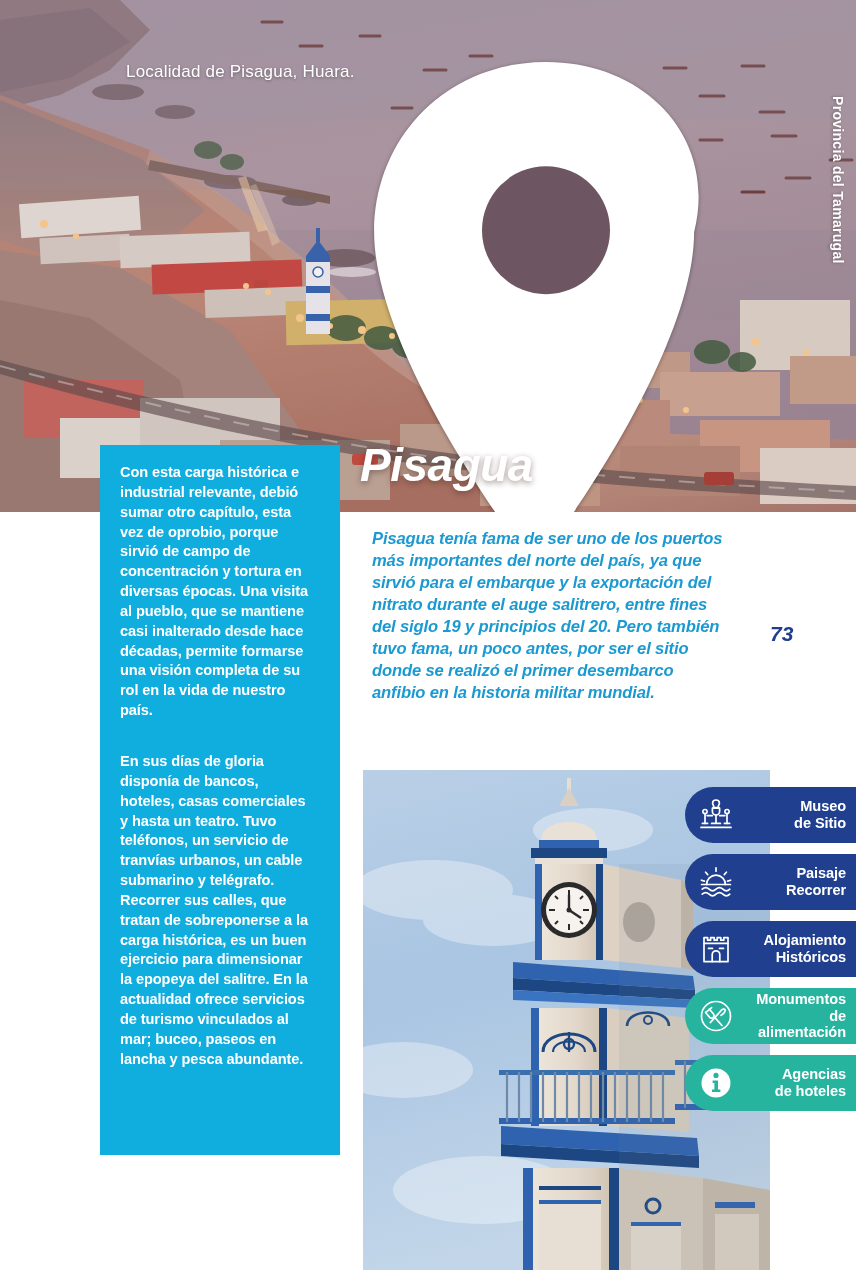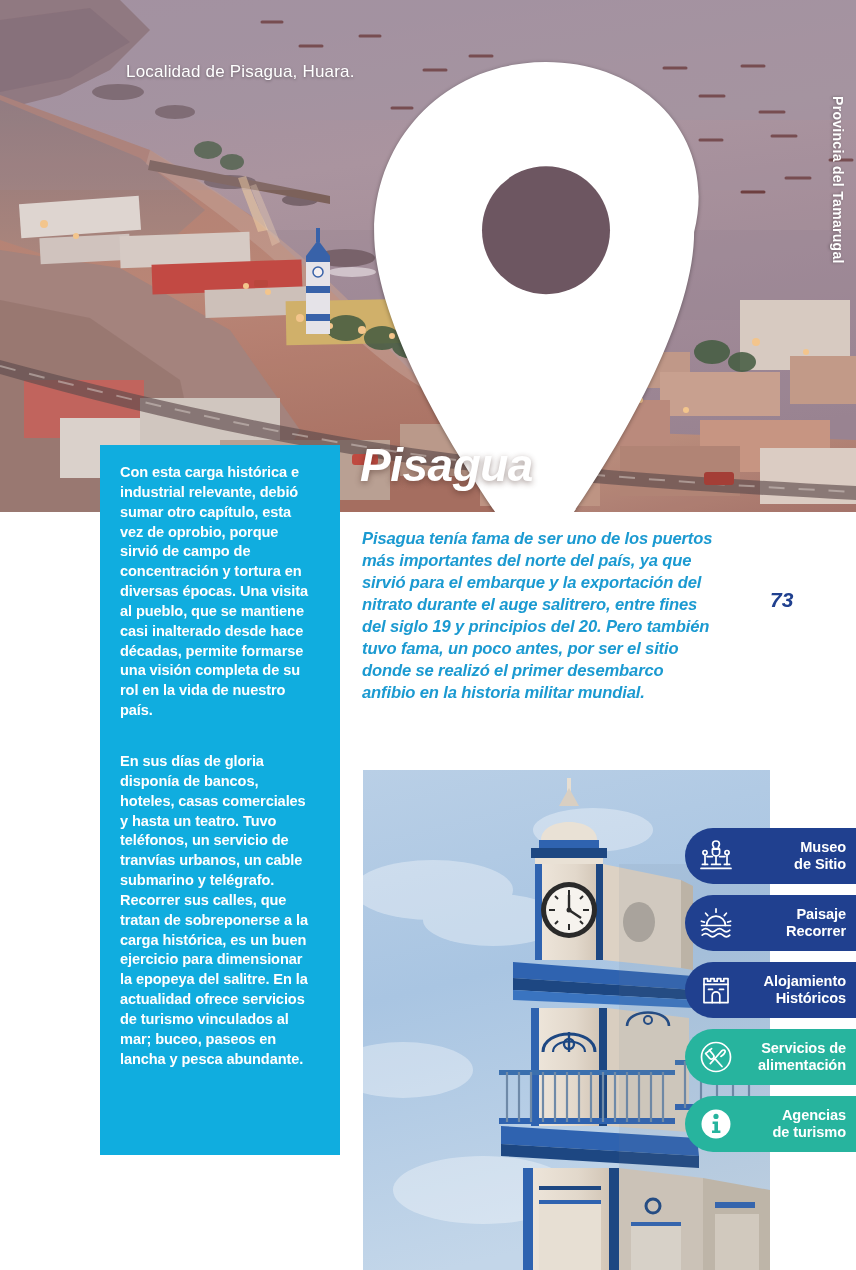--- a/index.html
+++ b/index.html
@@ -64,50 +64,50 @@
     color: #ffffff;
     font-size: 14.6px;
     line-height: 1.36;
     font-weight: 600;
     letter-spacing: -.1px;
   }
   .cyan-panel p + p { margin-top: 31px; }
 
   
   .lead {
-    position: absolute; left: 362px; top: 528px; width: 352px;
+    position: absolute; left: 372px; top: 528px; width: 352px;
     color: #1B9AD1;
     font-size: 16.6px; font-style: italic; font-weight: 700;
     line-height: 1.33;
     letter-spacing: -.15px;
     z-index: 5;
   }
 
   
   .page-number {
-    position: absolute; left: 770px; top: 588px;
+    position: absolute; left: 770px; top: 622px;
     color: #20408F; font-size: 21px; font-weight: 700; font-style: italic;
     z-index: 5;
   }
 
   
   .tower-photo {
     position: absolute; left: 363px; top: 770px;
     width: 407px; height: 500px;
     overflow: hidden; background: #aac7e0;
     z-index: 3;
   }
   .tower-photo svg { display:block; width: 407px; height: 500px; }
 
   
   .badges {
     position: absolute; left: 685px; top: 787px;
     width: 171px;
     z-index: 9;
-    display: flex; flex-direction: column; gap: 11px; margin-top: 41px;
+    display: flex; flex-direction: column; gap: 11px;
   }
   .badge {
     display: flex; align-items: center; gap: 8px;
     height: 56px;
     border-radius: 28px 0 0 28px;
     padding-left: 12px; padding-right: 8px;
     color: #ffffff;
   }
   .badge.blue { background: #20408F; }
   .badge.teal { background: #27B49E; }
@@ -525,32 +525,32 @@
         <svg viewBox="0 0 38 38" fill="none" stroke="#ffffff" stroke-width="1.7" stroke-linecap="round" stroke-linejoin="round">
           <circle cx="19" cy="19" r="14.5"></circle>
           <path d="M13.3 25.6 24.4 13.2"></path>
           <path d="M24.4 13.2c1.8-2 4.3-1.3 3.6 1.1-.5 1.7-2.4 3.1-4.1 4.1"></path>
           <path d="M12.4 12.1l3.9 4.6a2.6 2.6 0 0 1-.2 3.6 2.6 2.6 0 0 1-3.6-.2l-3.9-4.6"></path>
           <path d="M14.6 10.6l-2.4 2"></path>
             <path d="M11.3 13.4l-2.4 2"></path>
           <path d="M18.6 21.4l6.4 7.1"></path>
         </svg>
       </span>
-      <span class="badge-label">Servicios de
+      <span class="badge-label">Monumentos de
 alimentación</span>
     </div>
 
     <div class="badge teal">
       <span class="badge-icon">
         <svg viewBox="0 0 38 38">
           <circle cx="19" cy="19" r="14.5" fill="#ffffff"></circle>
           <circle cx="19" cy="11.4" r="2.6" fill="#27B49E"></circle>
           <path d="M15.6 16.4h5.4v9.1h2.4v2.6h-8.4v-2.6h2.4v-6.5h-1.8z" fill="#27B49E"></path>
         </svg>
       </span>
       <span class="badge-label">Agencias
-de turismo</span>
+de hoteles</span>
     </div>
 
 
   </div>
 
 </div>
 
 </body></html>

